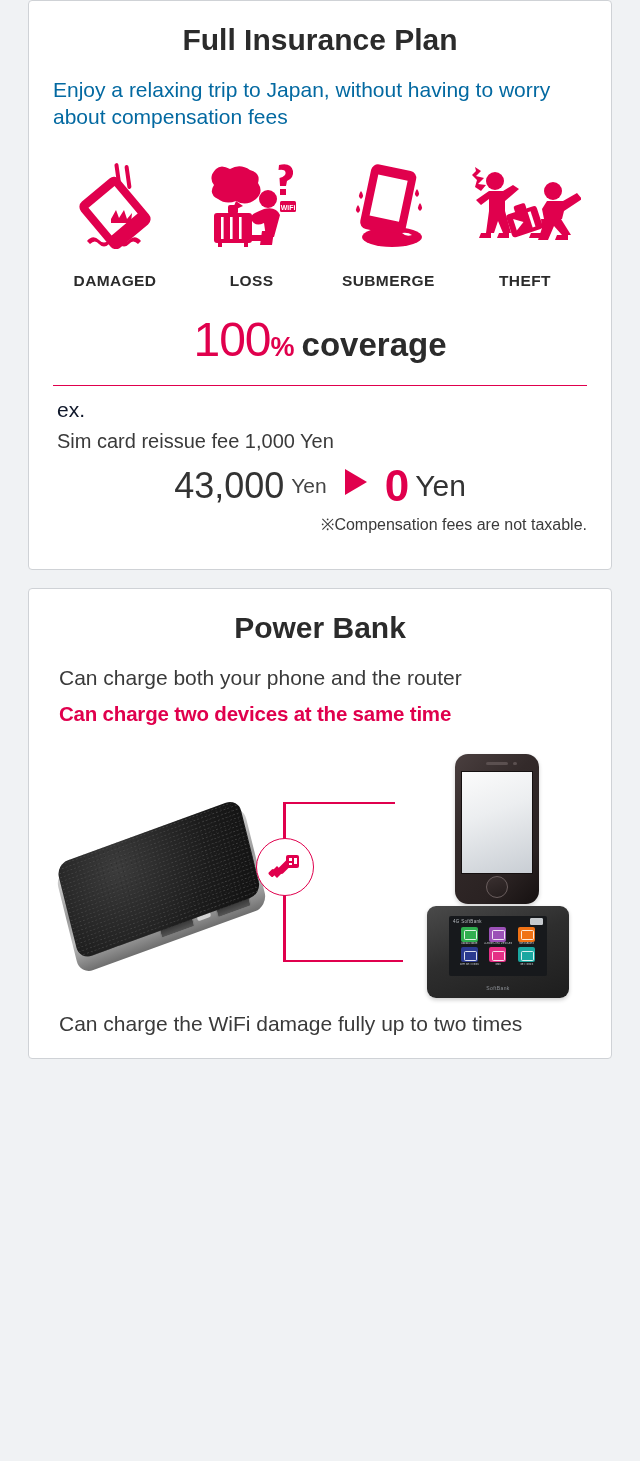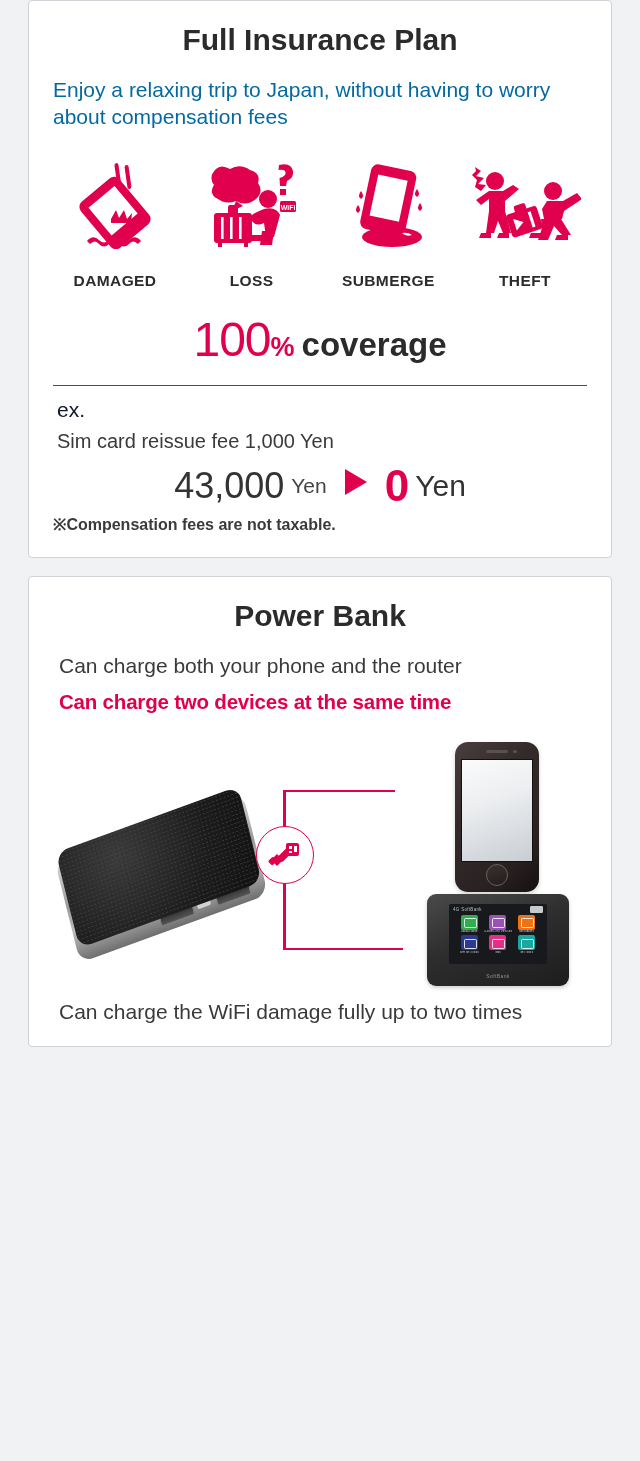--- a/index.html
+++ b/index.html
@@ -166,25 +166,24 @@
     font-size: 44px;
     font-weight: bold;
     color: #e0004d;
   }
   .yen-lg {
     font-size: 30px;
     color: #333333;
     margin-left: 6px;
   }
   .tax-note {
-    text-align: left;
+    text-align: right;
     font-size: 16px;
     color: #3a3a3a;
-    margin: 2px 0 4px 0;
-    font-weight: bold;
+    margin: 2px 0 16px 0;
   }
   
   .pb-line {
     font-size: 21px;
     line-height: 1.33;
     color: #3a3a3a;
     margin: 0;
     padding-left: 6px;
   }
   .pb-highlight {

